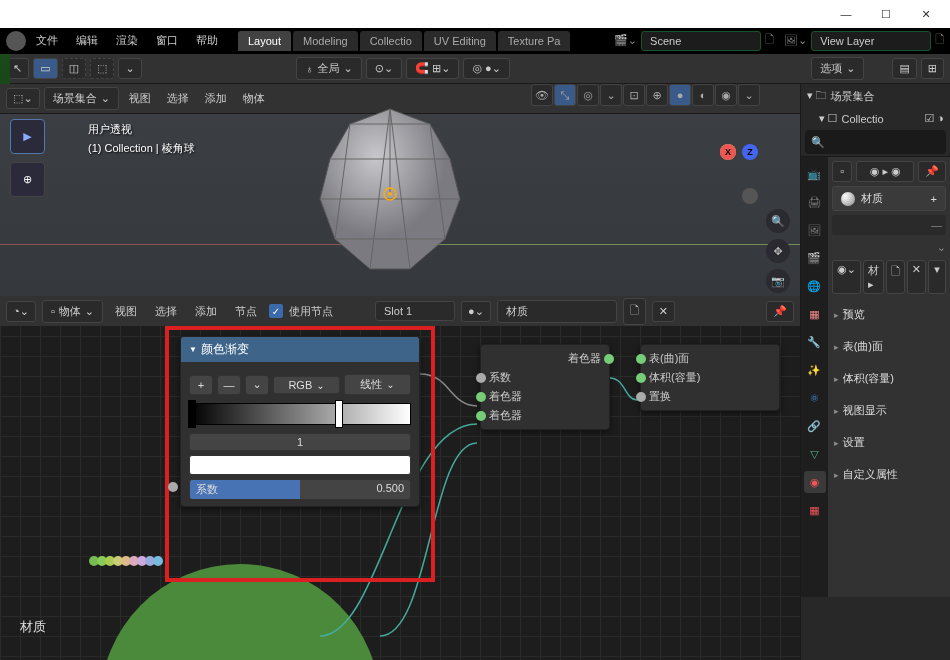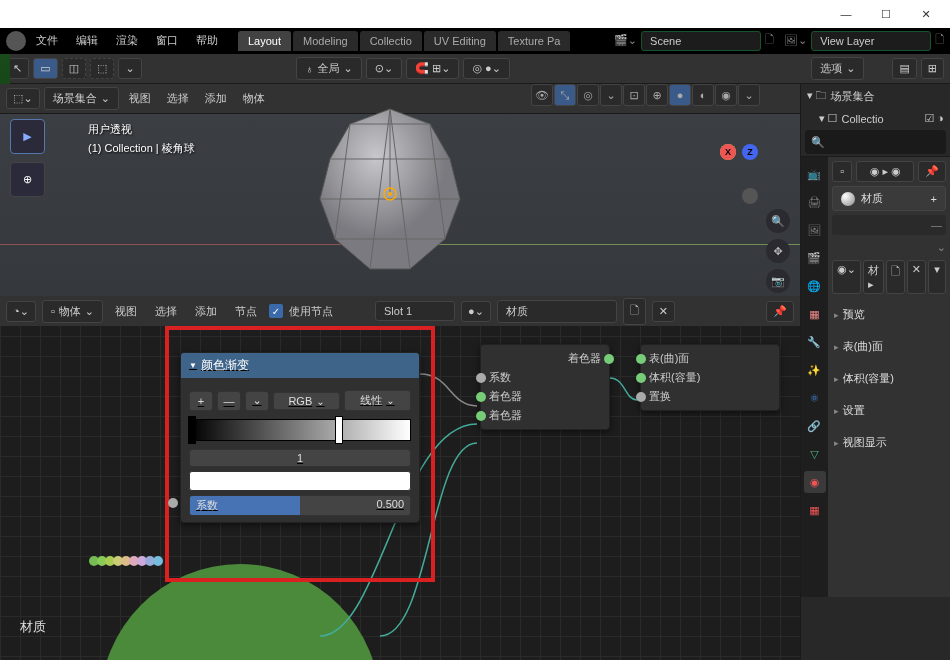--- a/index.html
+++ b/index.html
@@ -60,21 +60,21 @@
 .node-head::before { content: "▼"; font-size: 8px; margin-right: 4px; }
 .node-body { padding: 6px 8px; display: flex; flex-direction: column; gap: 4px; }
 .node-row { display: flex; align-items: center; justify-content: space-between; color: #ccc; font-size: 11px; position: relative; }
 .socket { width: 10px; height: 10px; border-radius: 50%; position: absolute; }
 .socket.out { right: -13px; }
 .socket.in { left: -13px; }
 .s-yellow { background: #cccc33; }
 .s-gray { background: #aaaaaa; }
 .s-green { background: #77cc77; }
 
-.color-ramp-node { left: 180px; top: 56px; width: 240px; z-index: 4; text-decoration: underline; }
+.color-ramp-node { left: 180px; top: 40px; width: 240px; z-index: 4; }
 .color-ramp-node .node-head { background: #3f6489; }
 .ramp-bar { height: 22px; background: linear-gradient(90deg, #000 0%, #fff 100%); border: 1px solid #000; position: relative; margin: 4px 0; }
 .ramp-stop { position: absolute; top: -4px; width: 8px; height: 28px; border: 1px solid #000; background: #fff; }
 .num-field { background: #444; border: 1px solid #333; color: #ddd; padding: 2px 6px; border-radius: 3px; text-align: center; flex: 1; }
 .num-field.blue-bg { background: linear-gradient(90deg, #4772b3 50%, #444 50%); text-align: left; display: flex; justify-content: space-between; }
 .color-swatch { height: 20px; background: #fff; border: 1px solid #333; border-radius: 3px; }
 .btn-group { display: flex; gap: 4px; align-items: center; }
 .small-btn { background: #444; border: 1px solid #333; color: #ddd; width: 24px; height: 20px; display: flex; align-items: center; justify-content: center; border-radius: 3px; }
 
 .red-box { position: absolute; left: 165px; top: 30px; width: 270px; height: 256px; border: 4px solid #da2020; z-index: 3; pointer-events: none; }
@@ -396,18 +396,19 @@
         <div class="props-head-row">
           <div class="b">◉⌄</div>
           <div class="b" style="flex:1;text-align:left">材 ▸</div>
           <div class="b">🗋</div>
           <div class="b">✕</div>
           <div class="b">▾</div>
         </div>
         <div class="props-section">预览</div>
         <div class="props-section">表(曲)面</div>
         <div class="props-section">体积(容量)</div>
+        <div class="props-section">视图显示</div>
         <div class="props-section">设置</div>
-        <div class="props-section">视图显示</div>
+        <div class="props-section">自定义属性</div>
       </div>
     </div>
   </div>
 </div>
 
 </body></html>

